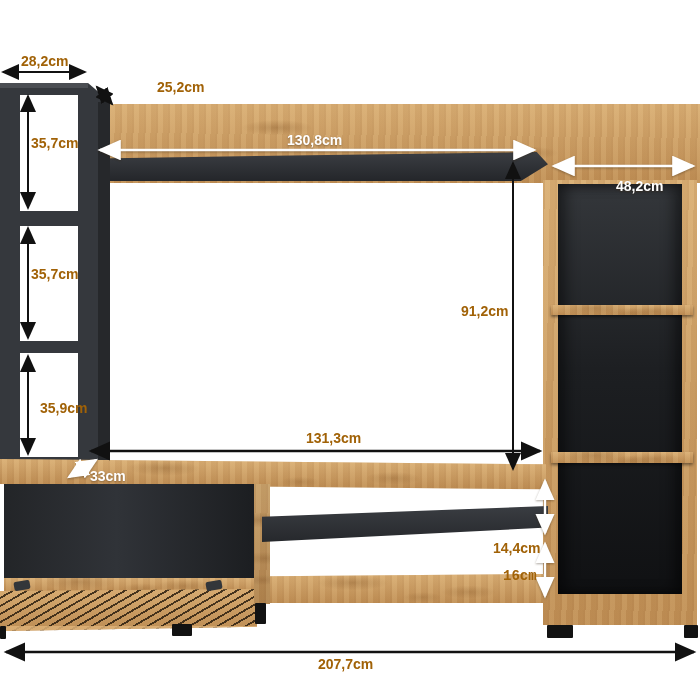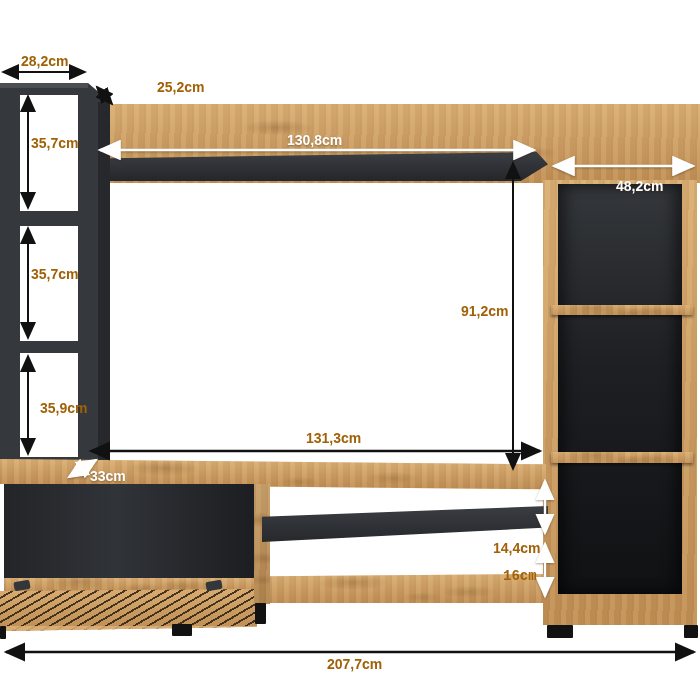--- a/index.html
+++ b/index.html
@@ -110,15 +110,15 @@
   <div class="dim" style="left:31px;top:135px;">35,7cm</div>
   <div class="dim" style="left:31px;top:266px;">35,7cm</div>
   <div class="dim" style="left:40px;top:400px;">35,9cm</div>
   <div class="dim white" style="left:287px;top:132px;">130,8cm</div>
   <div class="dim white" style="left:616px;top:145px;margin-top:33px;">48,2cm</div>
   <div class="dim" style="left:461px;top:303px;">91,2cm</div>
   <div class="dim" style="left:278px;top:430px;margin-left:28px;">131,3cm</div>
   <div class="dim white" style="left:90px;top:468px;">33cm</div>
   <div class="dim" style="left:493px;top:540px;">14,4cm</div>
   <div class="dim" style="left:503px;top:568px;font-family:Liberation Mono, monospace;">16cm</div>
-  <div class="dim" style="left:327px;top:656px;">207,7cm</div>
+  <div class="dim" style="left:318px;top:656px;">207,7cm</div>
 
 </div>
 
 </body></html>

